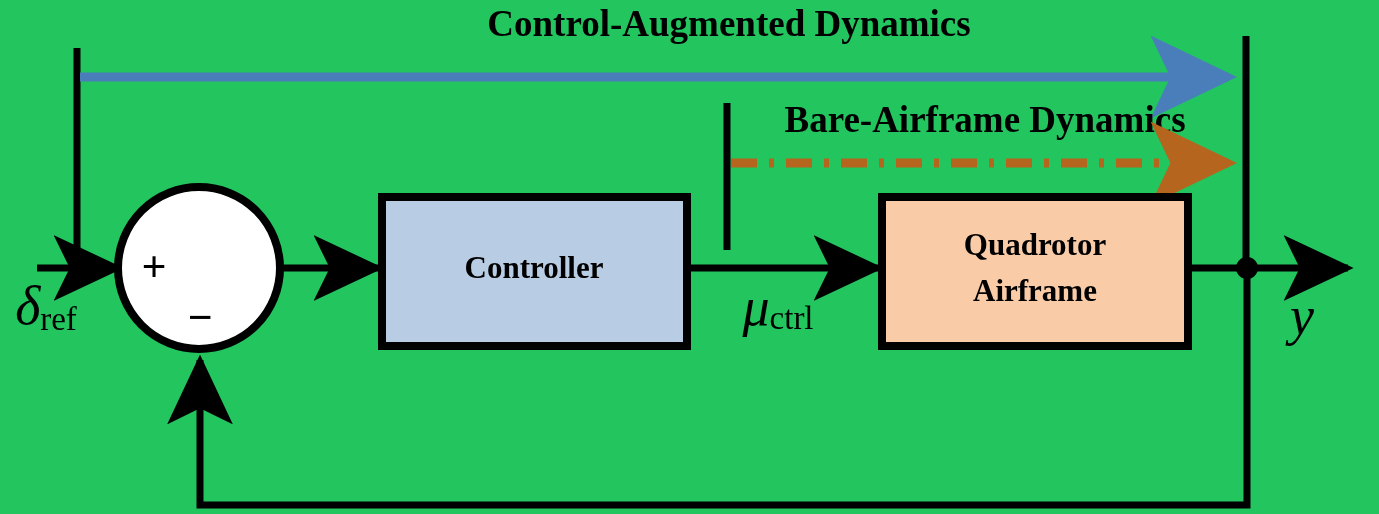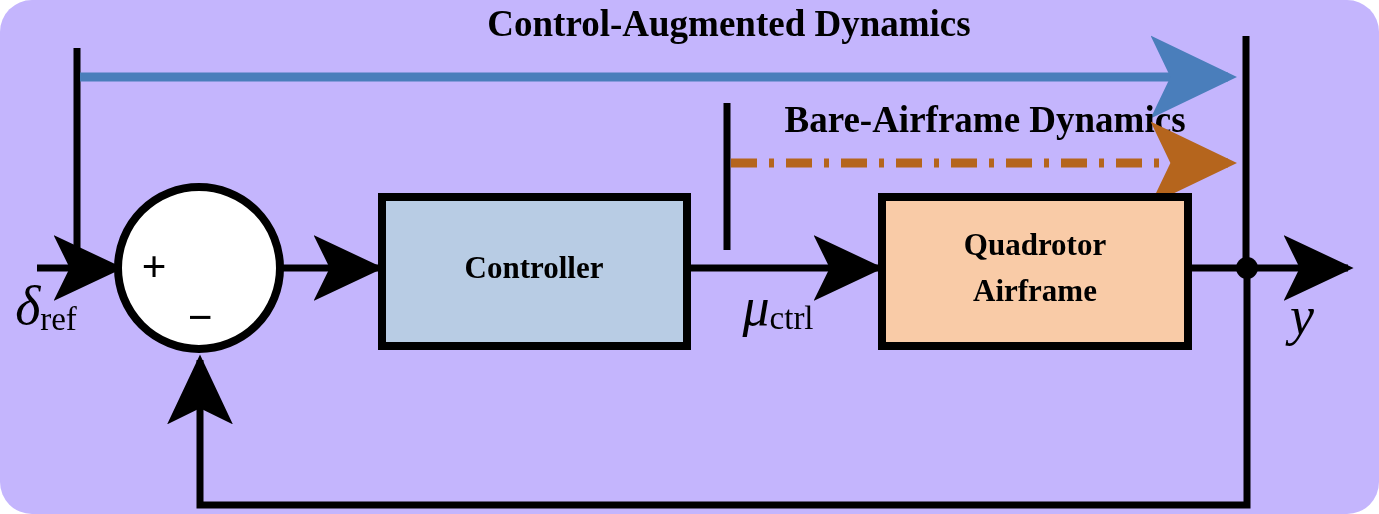--- a/index.html
+++ b/index.html
@@ -10,22 +10,21 @@
   body {
     width: 1379px;
     height: 514px;
     overflow: hidden;
     font-family: "Liberation Serif", serif;
   }
   #diagram-root {
     position: relative;
     width: 1379px;
     height: 514px;
-    background: #c4b5fd;
-    border-radius: 32px;
+    background: #22c55e;
   }
   svg#diagram-svg {
     position: absolute;
     top: 0;
     left: 0;
     width: 1379px;
     height: 514px;
   }
   .dgm-text {
     font-family: "Liberation Serif", serif;

